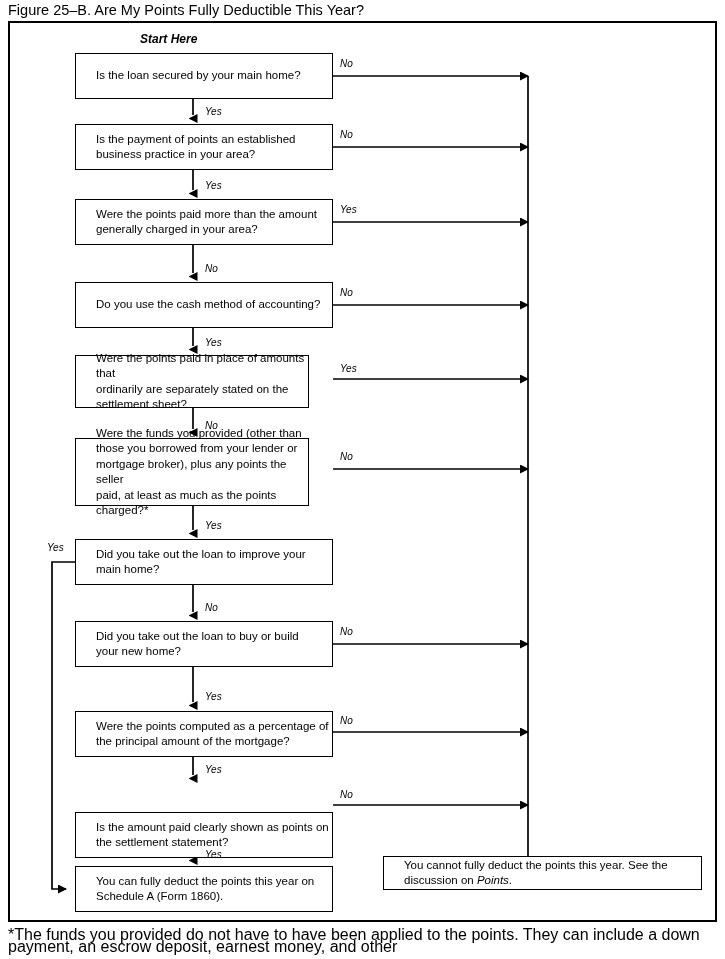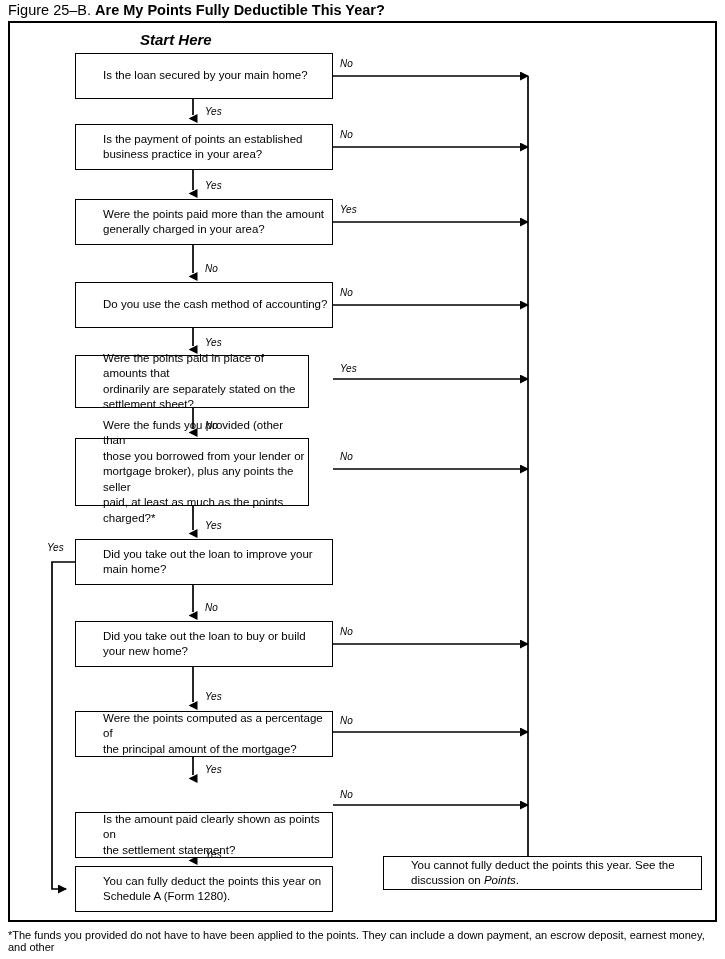--- a/index.html
+++ b/index.html
@@ -19,21 +19,21 @@
   
   #figure-title {
     position: absolute;
     left: 8px;
     top: 2px;
     font-size: 14.5px;
     line-height: 16px;
     white-space: nowrap;
   }
   #figure-title .fig-num { font-weight: 400; }
-  #figure-title .fig-name { font-weight: bold; }
+  #figure-title .fig-name { font-weight: normal; }
 
   
   #chart-frame {
     position: absolute;
     left: 8px;
     top: 21px;
     width: 709px;
     height: 901px;
     border: 2px solid #000;
     box-sizing: border-box;
@@ -51,54 +51,54 @@
   }
 
   
   .node {
     position: absolute;
     box-sizing: border-box;
     border: 1.6px solid #000;
     background: #fff;
     font-size: 11.5px;
     line-height: 15.5px;
-    padding: 0 0 0 27px;
+    padding: 0 0 0 20px;
     display: flex;
     align-items: center;
   }
   .node .node-text {
     display: block;
     white-space: pre-line;
   }
   .node.terminal { border-width: 1.6px; }
 
   
   .edge-label {
     position: absolute;
     font-size: 10px;
     font-style: italic;
     line-height: 13px;
     white-space: nowrap;
   }
   #start-here {
     position: absolute;
-    font-size: 15px;
+    font-size: 12px;
     font-weight: bold;
     font-style: italic;
     line-height: 13px;
     white-space: nowrap;
   }
 
   
   #footnote {
     position: absolute;
     left: 8px;
     top: 929px;
     width: 709px;
-    font-size: 11px;
+    font-size: 16px;
     line-height: 12.4px;
   }
   #footnote .fn-line2 { display: block; padding-left: 5px; }
 
   .ital { font-style: italic; }
 </style>
 </head>
 <body>
 
 <div id="figure-title">
@@ -185,21 +185,21 @@
 <div class="node" style="left: 75px; top: 711px; width: 258px; height: 46px;">
   <span class="node-text">Were the points computed as a percentage of
 the principal amount of the mortgage?</span>
 </div>
 <div class="node" style="left: 75px; top: 784px; width: 258px; height: 46px; margin-top: 28px;">
   <span class="node-text">Is the amount paid clearly shown as points on
 the settlement statement?</span>
 </div>
 <div class="node terminal" style="left: 75px; top: 866px; width: 258px; height: 46px;">
   <span class="node-text">You can fully deduct the points this year on
-Schedule A (Form 1280).</span>
+Schedule A (Form 1860).</span>
 </div>
 
 <div class="node terminal" id="result-not-deductible" style="left: 383px; top: 856px; width: 319px; height: 34px;">
   <span class="node-text"><span>You cannot fully deduct the points this year. See the
 discussion on </span><span class="ital">Points</span><span>.</span></span>
 </div>
 
 <div id="footnote">
   <span class="fn-line1">*The funds you provided do not have to have been applied to the points. They can include a down payment, an escrow deposit, earnest money, and other</span>
 </div>

